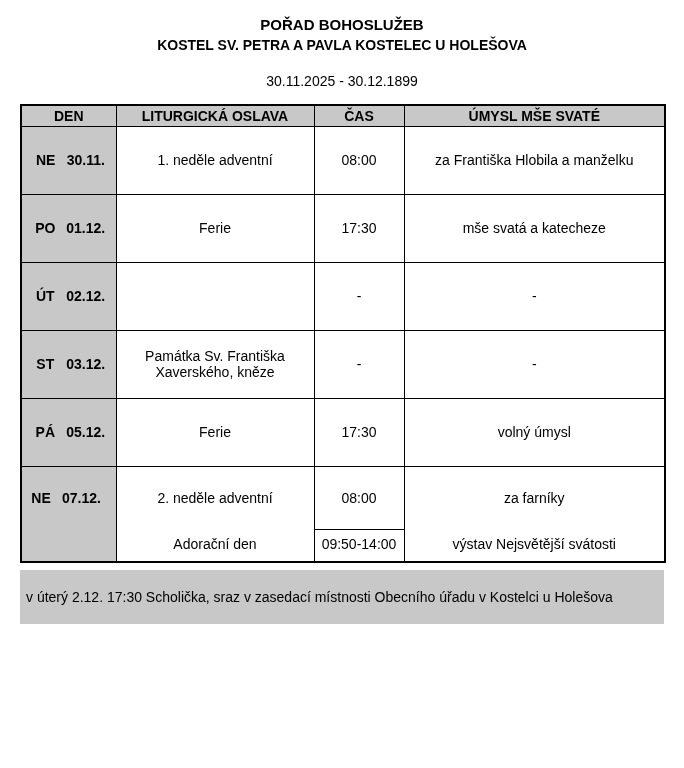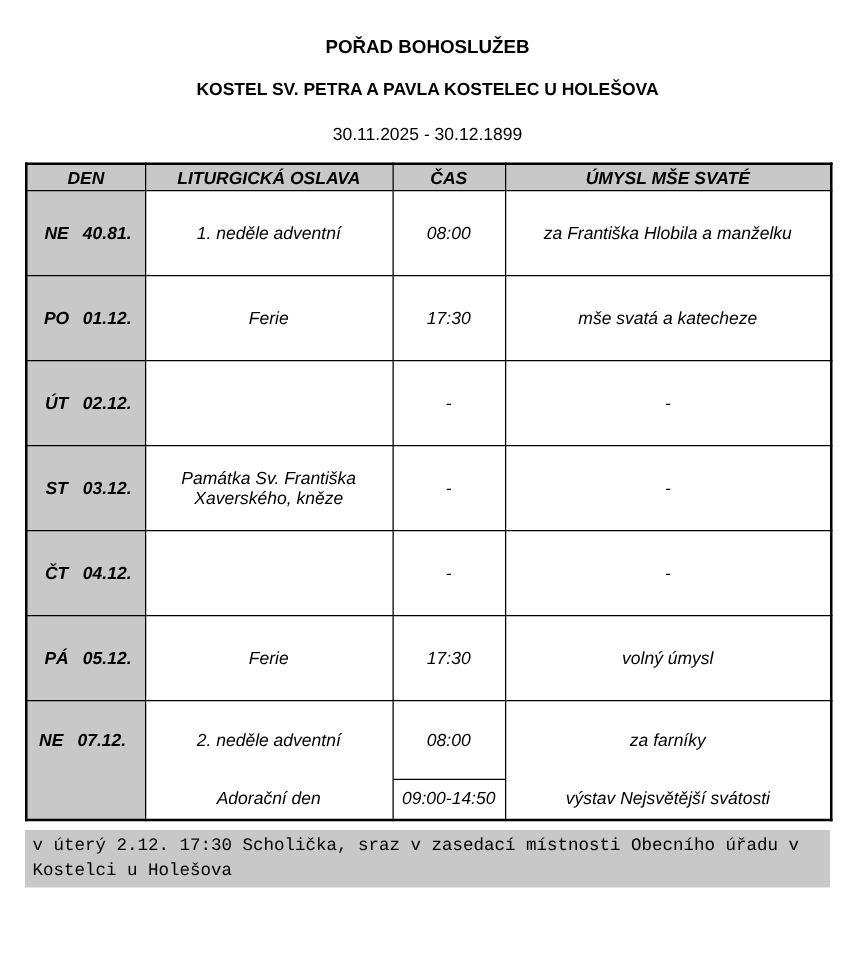--- a/index.html
+++ b/index.html
@@ -11,21 +11,21 @@
     color: #000;
   }
   .page {
     width: 684px;
     height: 768px;
     padding: 14px 20px 0 20px;
     overflow: hidden;
   }
   .title-block { text-align: center; }
   .title-block h1 {
-    margin: 13px;
+    margin: 0;
     font-size: 15px;
     font-weight: bold;
     line-height: 21px;
   }
   .title-block h2 {
     margin: 0;
     font-size: 14px;
     font-weight: bold;
     line-height: 21px;
   }
@@ -41,21 +41,20 @@
     border-collapse: collapse;
     border: 2px solid #000;
     table-layout: fixed;
   }
   table.schedule th,
   table.schedule td {
     border: 1px solid #000;
     font-size: 14px;
     text-align: center;
     padding: 2px 4px;
-    font-style: italic;
   }
   table.schedule th {
     background: var(--cell-gray, #c8c8c8);
     font-weight: bold;
     height: 21px;
     padding: 1px 2px;
   }
   col.c-den   { width: 95px; }
   col.c-osl   { width: 198px; }
   col.c-cas   { width: 90px; }
@@ -86,23 +85,22 @@
     justify-content: center;
   }
   tr.last td.time-split { padding: 0; }
   tr.last td.time-split .l2 { border-top: 1px solid #000; }
   .note {
     margin-top: 7px;
     width: 644px;
     background: var(--cell-gray, #c8c8c8);
     font-size: 14px;
     line-height: 20px;
-    padding: 3px 6px;
+    padding: 17px 6px;
     text-align: left;
-    font-family: Liberation Mono, monospace;
   }
 </style>
 </head>
 <body>
 
 <div class="page">
 
   <header class="title-block">
     <h1>POŘAD BOHOSLUŽEB</h1>
     <h2>KOSTEL SV. PETRA A PAVLA KOSTELEC U HOLEŠOVA</h2>
@@ -119,21 +117,21 @@
     <thead>
       <tr>
         <th>DEN</th>
         <th>LITURGICKÁ OSLAVA</th>
         <th>ČAS</th>
         <th>ÚMYSL MŠE SVATÉ</th>
       </tr>
     </thead>
     <tbody>
       <tr>
-        <td class="den"><span class="day">NE</span><span>40.81.</span></td>
+        <td class="den"><span class="day">NE</span><span>30.11.</span></td>
         <td>1. neděle adventní</td>
         <td>08:00</td>
         <td>za Františka Hlobila a manželku</td>
       </tr>
       <tr>
         <td class="den"><span class="day">PO</span><span>01.12.</span></td>
         <td>Ferie</td>
         <td>17:30</td>
         <td>mše svatá a katecheze</td>
       </tr>
@@ -143,45 +141,39 @@
         <td>-</td>
         <td>-</td>
       </tr>
       <tr>
         <td class="den"><span class="day">ST</span><span>03.12.</span></td>
         <td>Památka Sv. Františka Xaverského, kněze</td>
         <td>-</td>
         <td>-</td>
       </tr>
       <tr>
-        <td class="den"><span class="day">ČT</span><span>04.12.</span></td>
-        <td></td>
-        <td>-</td>
-        <td>-</td>
-      </tr>
-      <tr>
         <td class="den"><span class="day">PÁ</span><span>05.12.</span></td>
         <td>Ferie</td>
         <td>17:30</td>
         <td>volný úmysl</td>
       </tr>
       <tr class="last">
         <td class="den">
           <div class="l1">
               <span class="day">NE</span>
               <span>07.12.</span>
             </div>
         </td>
         <td>
           <div class="l1">2. neděle adventní</div>
           <div class="l2">Adorační den</div>
         </td>
         <td class="time-split">
           <div class="l1">08:00</div>
-          <div class="l2">09:00-14:50</div>
+          <div class="l2">09:50-14:00</div>
         </td>
         <td>
           <div class="l1">za farníky</div>
           <div class="l2">výstav Nejsvětější svátosti</div>
         </td>
       </tr>
     </tbody>
   </table>
 
   <footer class="note">v úterý 2.12. 17:30 Scholička, sraz v zasedací místnosti Obecního úřadu v Kostelci u Holešova</footer>

